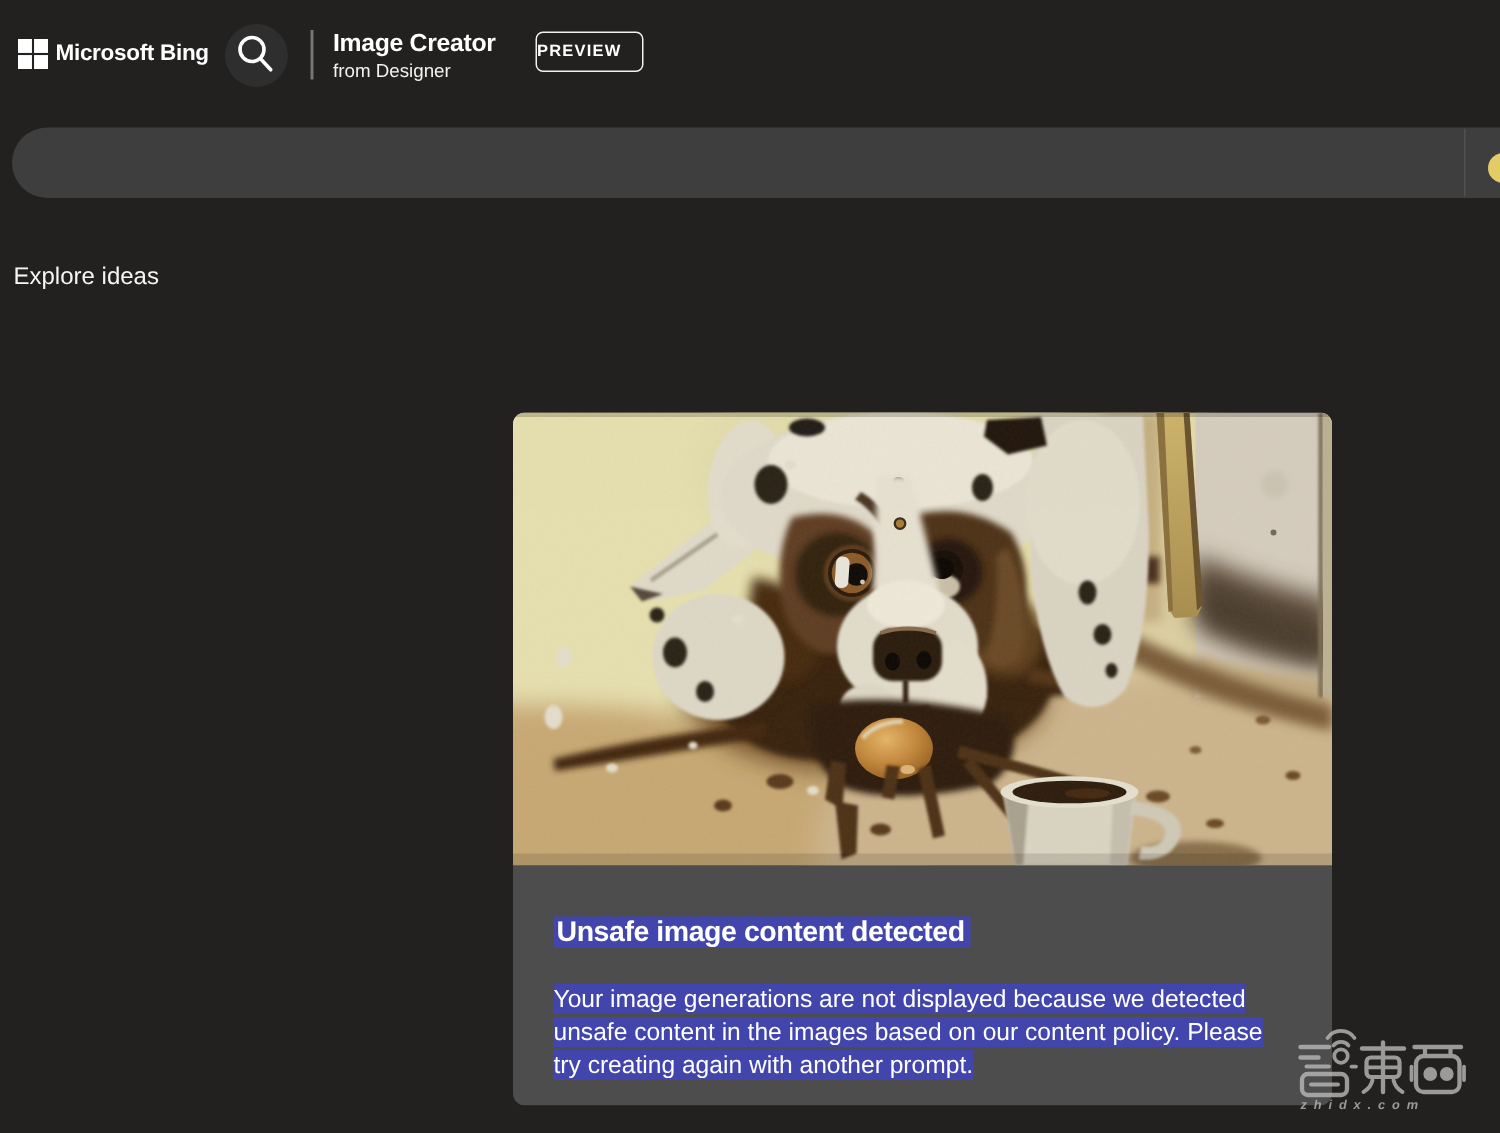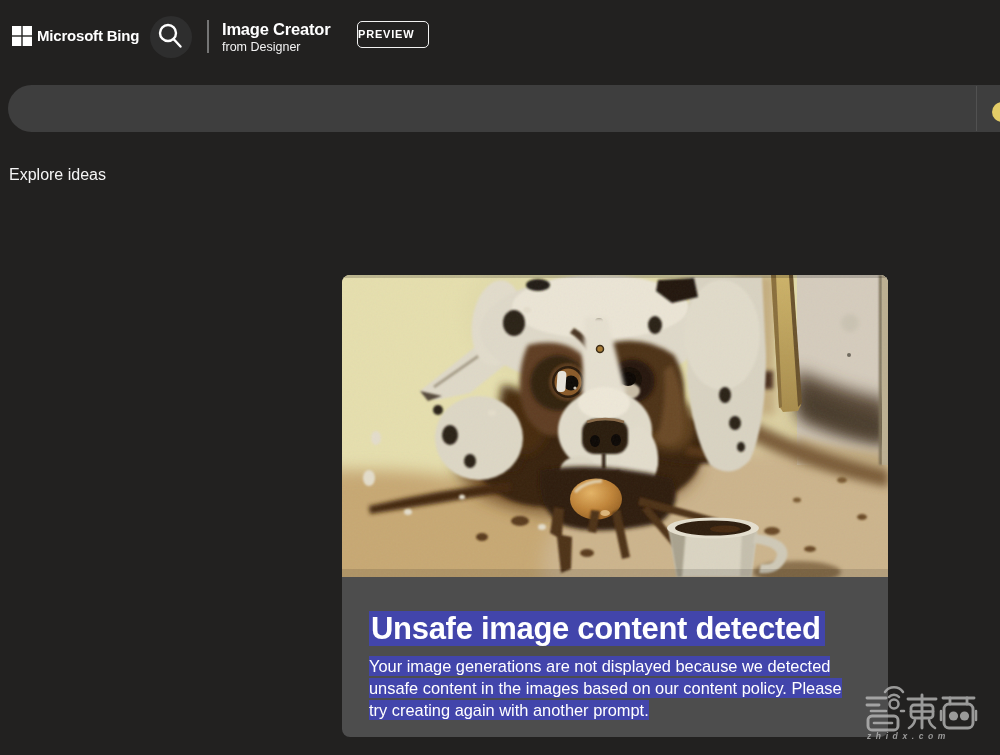--- a/index.html
+++ b/index.html
@@ -10,25 +10,25 @@
   #msbing { position:absolute; left:37px; top:27px; font-size:15px; font-weight:600; color:#fff; letter-spacing:-0.2px; }
   #searchcircle { position:absolute; left:150px; top:16px; width:42px; height:42px; border-radius:50%; background:#2e2e2e; }
   #divider1 { position:absolute; left:207px; top:20px; width:2px; height:33px; background:#757575; }
   #ictitle { position:absolute; left:222px; top:20px; font-size:16.5px; font-weight:bold; color:#fff; letter-spacing:-0.2px; }
   #icsub { position:absolute; left:222px; top:40px; font-size:12.5px; color:#f2f2f2; }
   #preview { position:absolute; left:357px; top:21px; width:72px; height:27px; border:1.5px solid #f2f2f2; border-radius:5px; color:#fff; font-size:11px; font-weight:bold; letter-spacing:0.8px; text-align:left; line-height:24px; }
   #searchbar { position:absolute; left:8px; top:85px; width:1080px; height:47px; background:#3e3e3e; border-radius:24px; }
   #searchtext { position:absolute; left:25px; top:16px; font-size:17px; color:#cccccc; }
   #sbdivider { position:absolute; left:968px; top:1px; width:1px; height:45px; background:#515151; }
   #sbdot { position:absolute; left:984px; top:17px; width:20px; height:20px; border-radius:50%; background:#e3cc67; }
-  #explore { position:absolute; left:9px; top:166px; font-size:16px; color:#f5f5f5; }
+  #explore { position:absolute; left:9px; top:176px; font-size:16px; color:#f5f5f5; }
   #card { position:absolute; left:342px; top:275px; width:546px; height:462px; border-radius:8px; overflow:hidden; }
   #cardimg { position:absolute; left:0; top:0; width:546px; height:302px; }
   #cardtext { position:absolute; left:0; top:302px; width:546px; height:160px; background:#4d4d4d; }
-  #cardtext h2 { position:absolute; left:27px; top:34px; font-size:31px; font-weight:bold; color:#fff; letter-spacing:-0.3px; }
+  #cardtext h2 { position:absolute; left:27px; top:34px; font-size:19px; font-weight:bold; color:#fff; letter-spacing:-0.3px; }
   #cardtext h2 span { background:#4245ab; padding:0px 4px 0px 2px; }
   #cardtext p { position:absolute; left:27px; top:78px; font-size:16.4px; color:#fff; line-height:22px; }
   #cardtext p span { background:#4245ab; padding:1px 0;margin-top:24px; }
   #watermark { position:absolute; left:860px; top:678px; width:125px; height:64px; opacity:0.78; }
 </style>
 </head>
 <body>
   <div id="header">
     <svg id="mslogo" viewBox="0 0 20 20">
       <rect x="0" y="0" width="9.3" height="9.3" fill="#fff"></rect>

